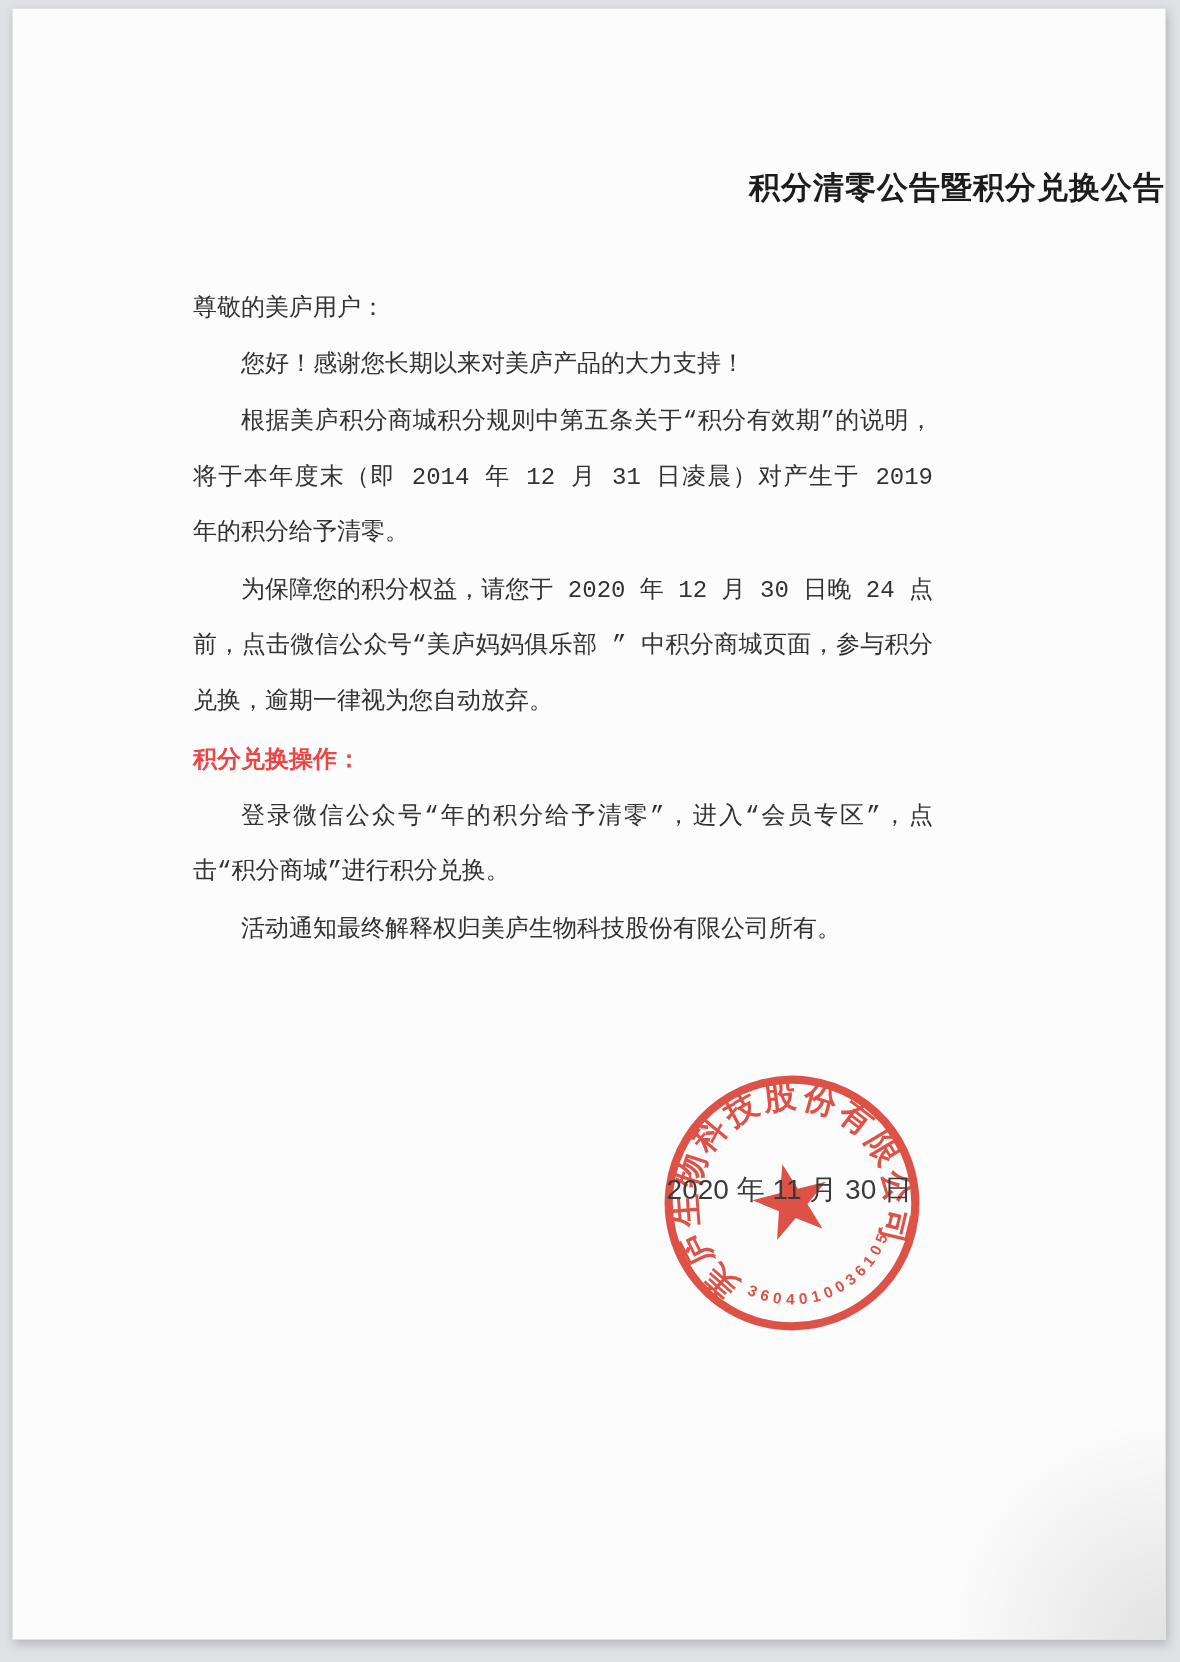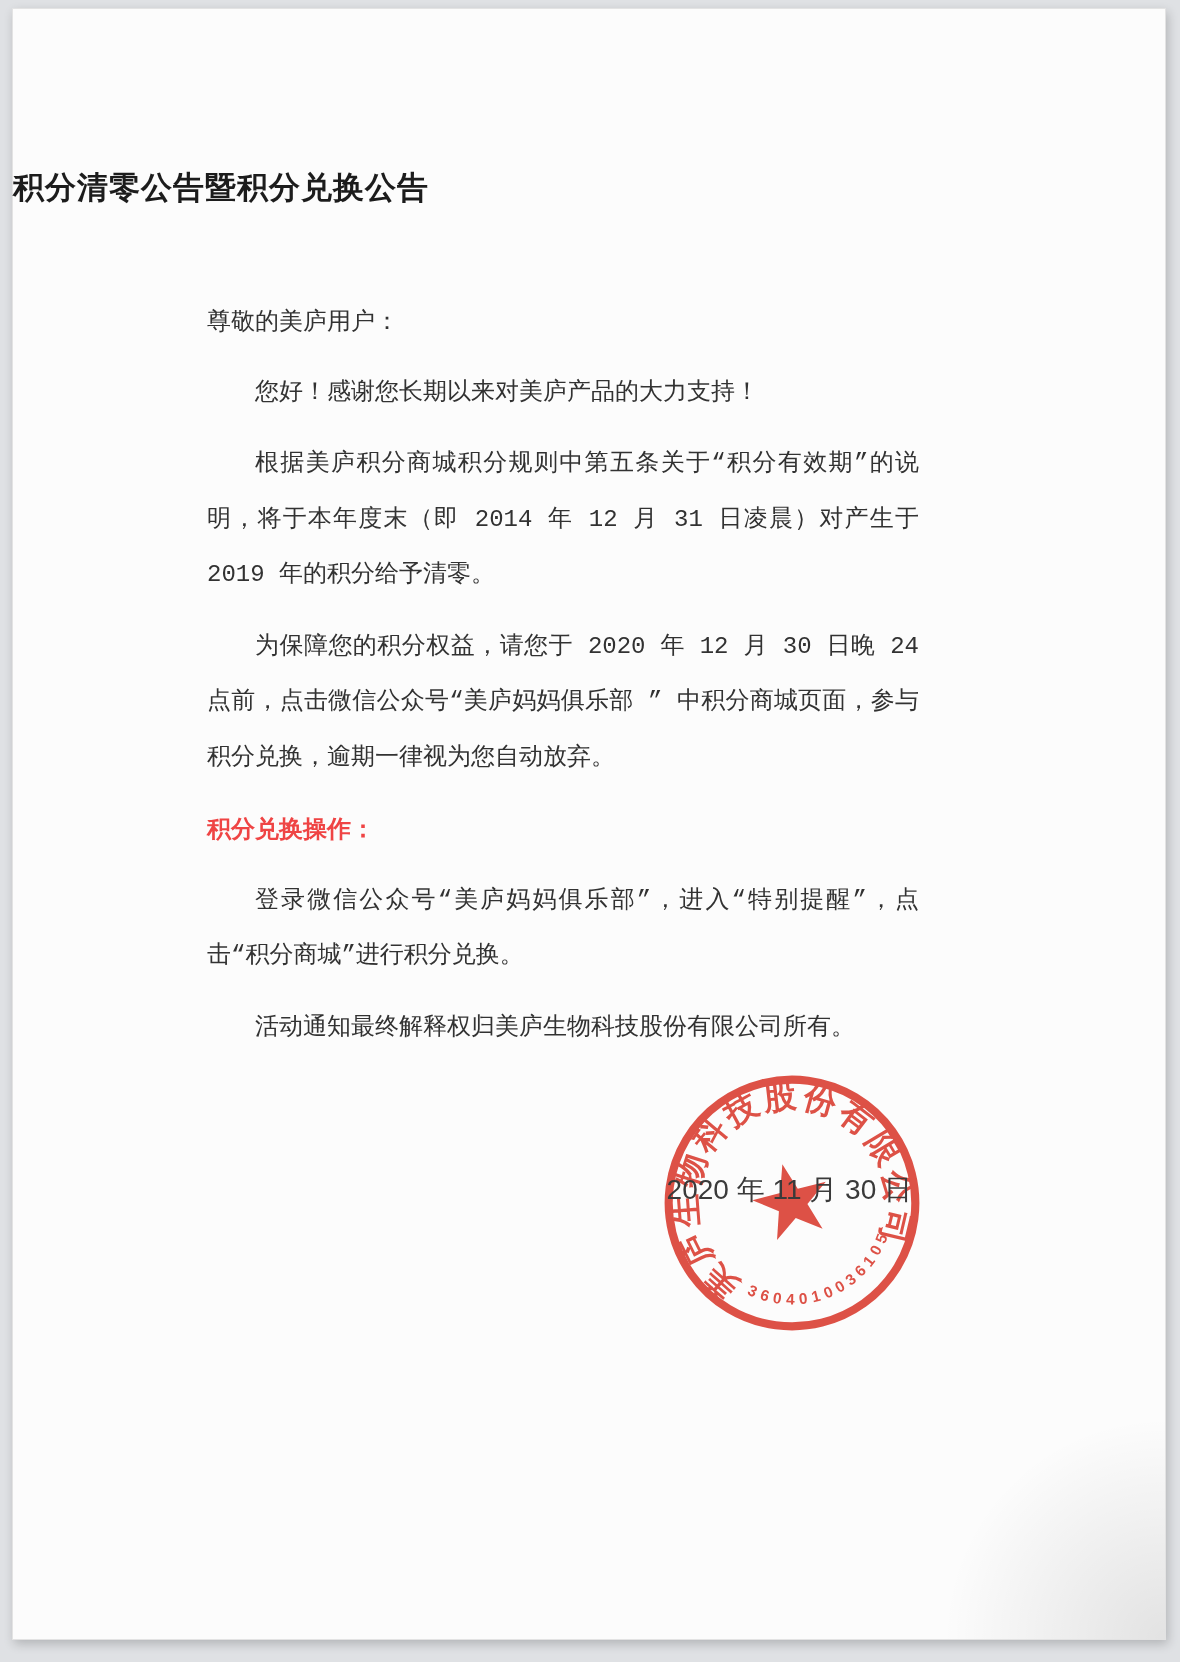--- a/index.html
+++ b/index.html
@@ -20,34 +20,34 @@
   }
   .page::after{ 
     content:"";
     position:absolute;right:0;bottom:0;width:260px;height:220px;
     background:radial-gradient(circle at 100% 100%, rgba(0,0,0,.10), rgba(0,0,0,0) 65%);
     pointer-events:none;
   }
   .doc-title{
     margin:0;
     padding-top:158px;
-    text-align:left;
+    text-align:right;
     font-size:31px;
     font-weight:700;
     color:#1c1c1c;
     letter-spacing:1px;
   }
   .content{
     position:absolute;
     left:178px;top:268px;
     width:744px;
     color:#323232;
   }
   .content p{
-    margin:16px;
+    margin:2px;
     font-size:24px;
     line-height:55.5px;
     text-align:justify;
     text-justify:inter-character;
   }
   .content p.indent{text-indent:2em;font-family:Liberation Mono, monospace;}
   .content p.heading{font-weight:700;color:#ef4444;}
   .date-line{
     position:absolute;
     top:1158px;
@@ -71,21 +71,21 @@
 <div class="page">
 
   <h1 class="doc-title">积分清零公告暨积分兑换公告</h1>
 
   <div class="content">
     <p>尊敬的美庐用户：</p>
     <p class="indent">您好！感谢您长期以来对美庐产品的大力支持！</p>
     <p class="indent">根据美庐积分商城积分规则中第五条关于“积分有效期”的说明，将于本年度末（即 2014 年 12 月 31 日凌晨）对产生于 2019 年的积分给予清零。</p>
     <p class="indent">为保障您的积分权益，请您于 2020 年 12 月 30 日晚 24 点前，点击微信公众号“美庐妈妈俱乐部 ” 中积分商城页面，参与积分兑换，逾期一律视为您自动放弃。</p>
     <p class="heading">积分兑换操作：</p>
-    <p class="indent">登录微信公众号“美庐妈妈俱乐部”，进入“特别提醒”，点击“积分商城”进行积分兑换。</p>
+    <p class="indent">登录微信公众号“年的积分给予清零”，进入“会员专区”，点击“积分商城”进行积分兑换。</p>
     <p class="indent">活动通知最终解释权归美庐生物科技股份有限公司所有。</p>
   </div>
 
   <div class="stamp">
     <svg viewBox="0 0 300 300" width="272" height="272">
       <defs>
         <path id="sealArcTop" d="M 76,224 A 105,105 0 1 1 224,224" fill="none"></path>
         <path id="sealArcBottom" d="M 53,206 A 112,112 0 0 0 247,206" fill="none"></path>
       </defs>
       <g transform="rotate(-14 150 150)">

